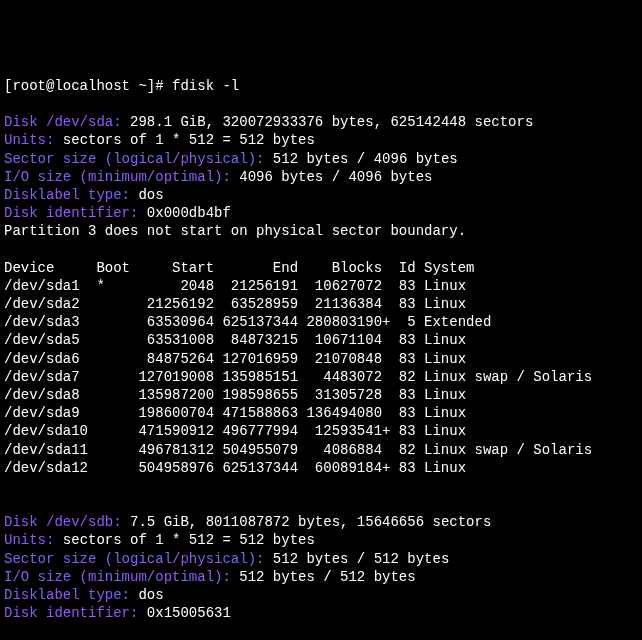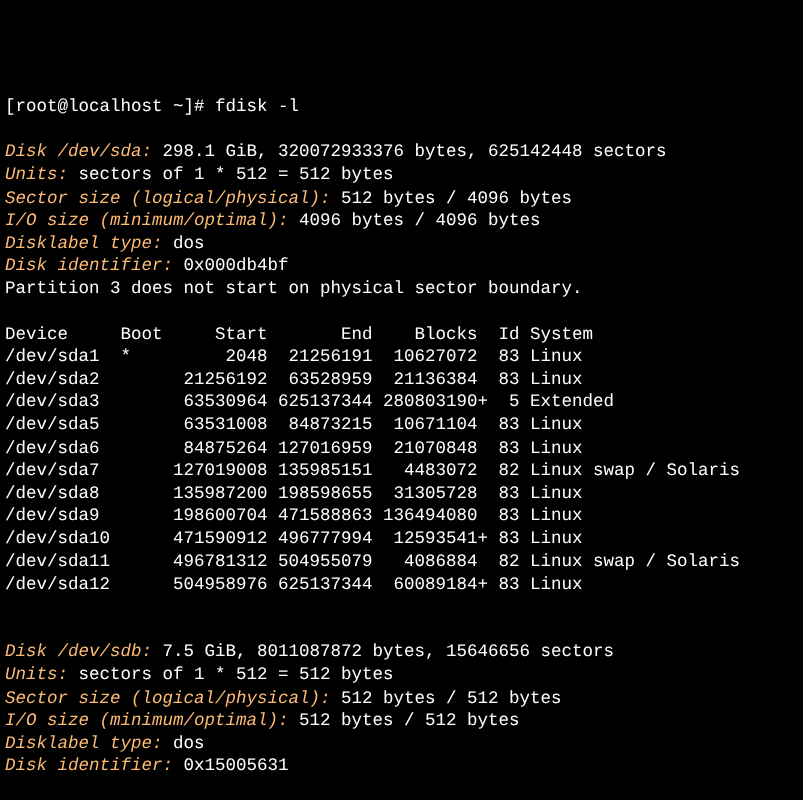--- a/index.html
+++ b/index.html
@@ -7,21 +7,21 @@
       background: #000;
       color: #fff;
       font-family: "Courier New", monospace;
       font-size: 14px;
       line-height: 1.3;
       padding: 4px;
       width: 642px;
       white-space: pre;
       overflow: hidden;
     }
-    .orange { color: #fdba74; font-style: italic; }
+    .orange { color: #8b5cf6; }
   </style>
 </head>
 <body>
 
 
 
 <div id="out"><div>[root@localhost ~]# fdisk -l</div><div>&nbsp;</div><div><span class="orange">Disk /dev/sda:</span> 298.1 GiB, 320072933376 bytes, 625142448 sectors</div><div><span class="orange">Units:</span> sectors of 1 * 512 = 512 bytes</div><div><span class="orange">Sector size (logical/physical):</span> 512 bytes / 4096 bytes</div><div><span class="orange">I/O size (minimum/optimal):</span> 4096 bytes / 4096 bytes</div><div><span class="orange">Disklabel type:</span> dos</div><div><span class="orange">Disk identifier:</span> 0x000db4bf</div><div>Partition 3 does not start on physical sector boundary.</div><div>&nbsp;</div><div>Device     Boot     Start       End    Blocks  Id System</div><div>/dev/sda1  *         2048  21256191  10627072  83 Linux</div><div>/dev/sda2        21256192  63528959  21136384  83 Linux</div><div>/dev/sda3        63530964 625137344 280803190+  5 Extended</div><div>/dev/sda5        63531008  84873215  10671104  83 Linux</div><div>/dev/sda6        84875264 127016959  21070848  83 Linux</div><div>/dev/sda7       127019008 135985151   4483072  82 Linux swap / Solaris</div><div>/dev/sda8       135987200 198598655  31305728  83 Linux</div><div>/dev/sda9       198600704 471588863 136494080  83 Linux</div><div>/dev/sda10      471590912 496777994  12593541+ 83 Linux</div><div>/dev/sda11      496781312 504955079   4086884  82 Linux swap / Solaris</div><div>/dev/sda12      504958976 625137344  60089184+ 83 Linux</div><div>&nbsp;</div><div>&nbsp;</div><div><span class="orange">Disk /dev/sdb:</span> 7.5 GiB, 8011087872 bytes, 15646656 sectors</div><div><span class="orange">Units:</span> sectors of 1 * 512 = 512 bytes</div><div><span class="orange">Sector size (logical/physical):</span> 512 bytes / 512 bytes</div><div><span class="orange">I/O size (minimum/optimal):</span> 512 bytes / 512 bytes</div><div><span class="orange">Disklabel type:</span> dos</div><div><span class="orange">Disk identifier:</span> 0x15005631</div><div>&nbsp;</div></div>
 
 
 

